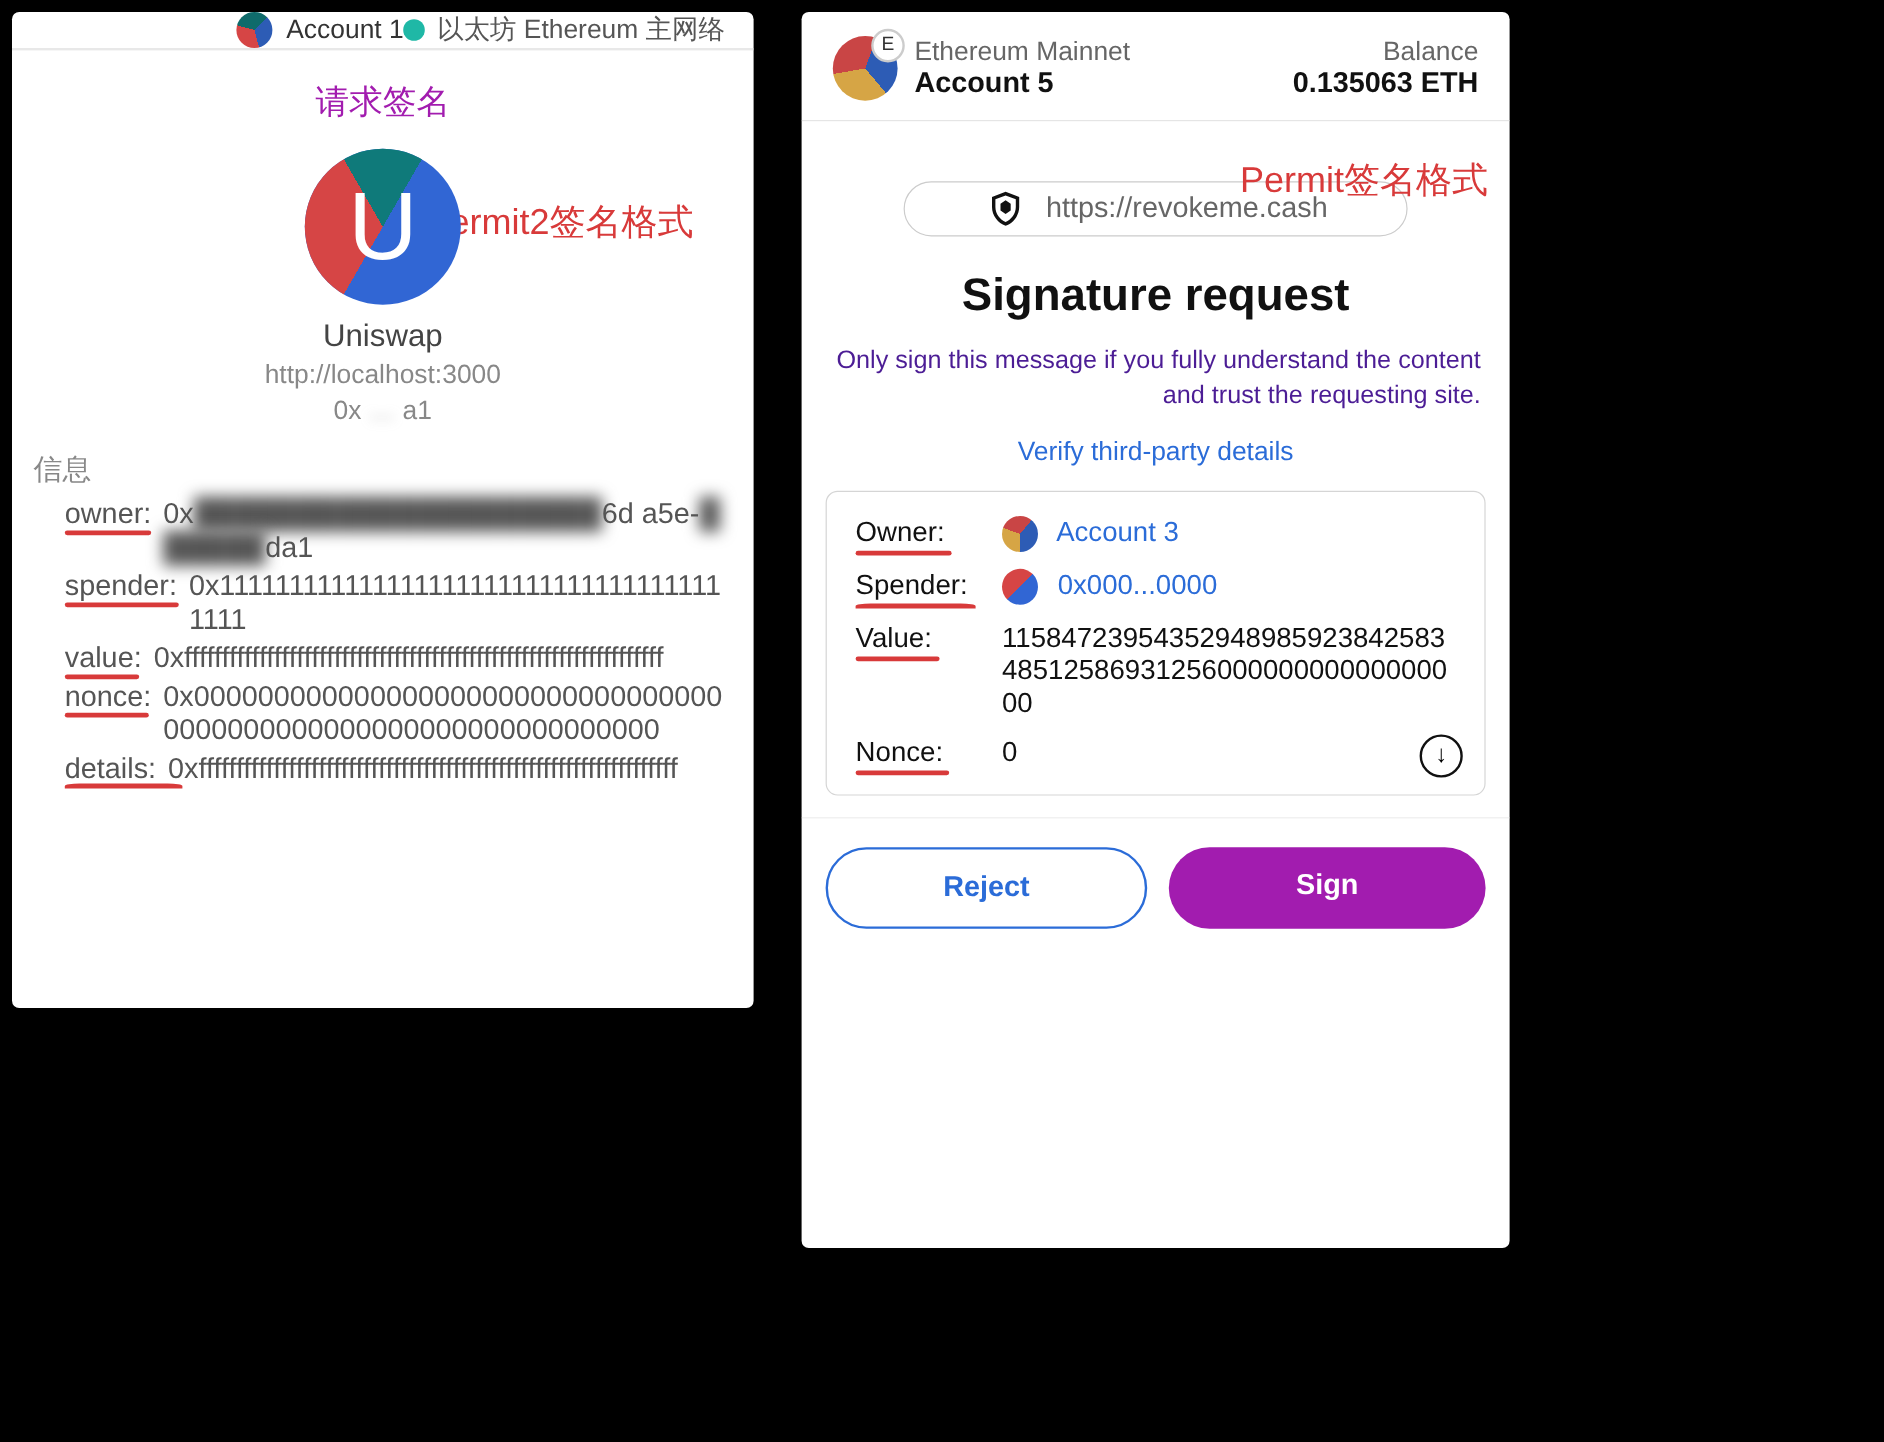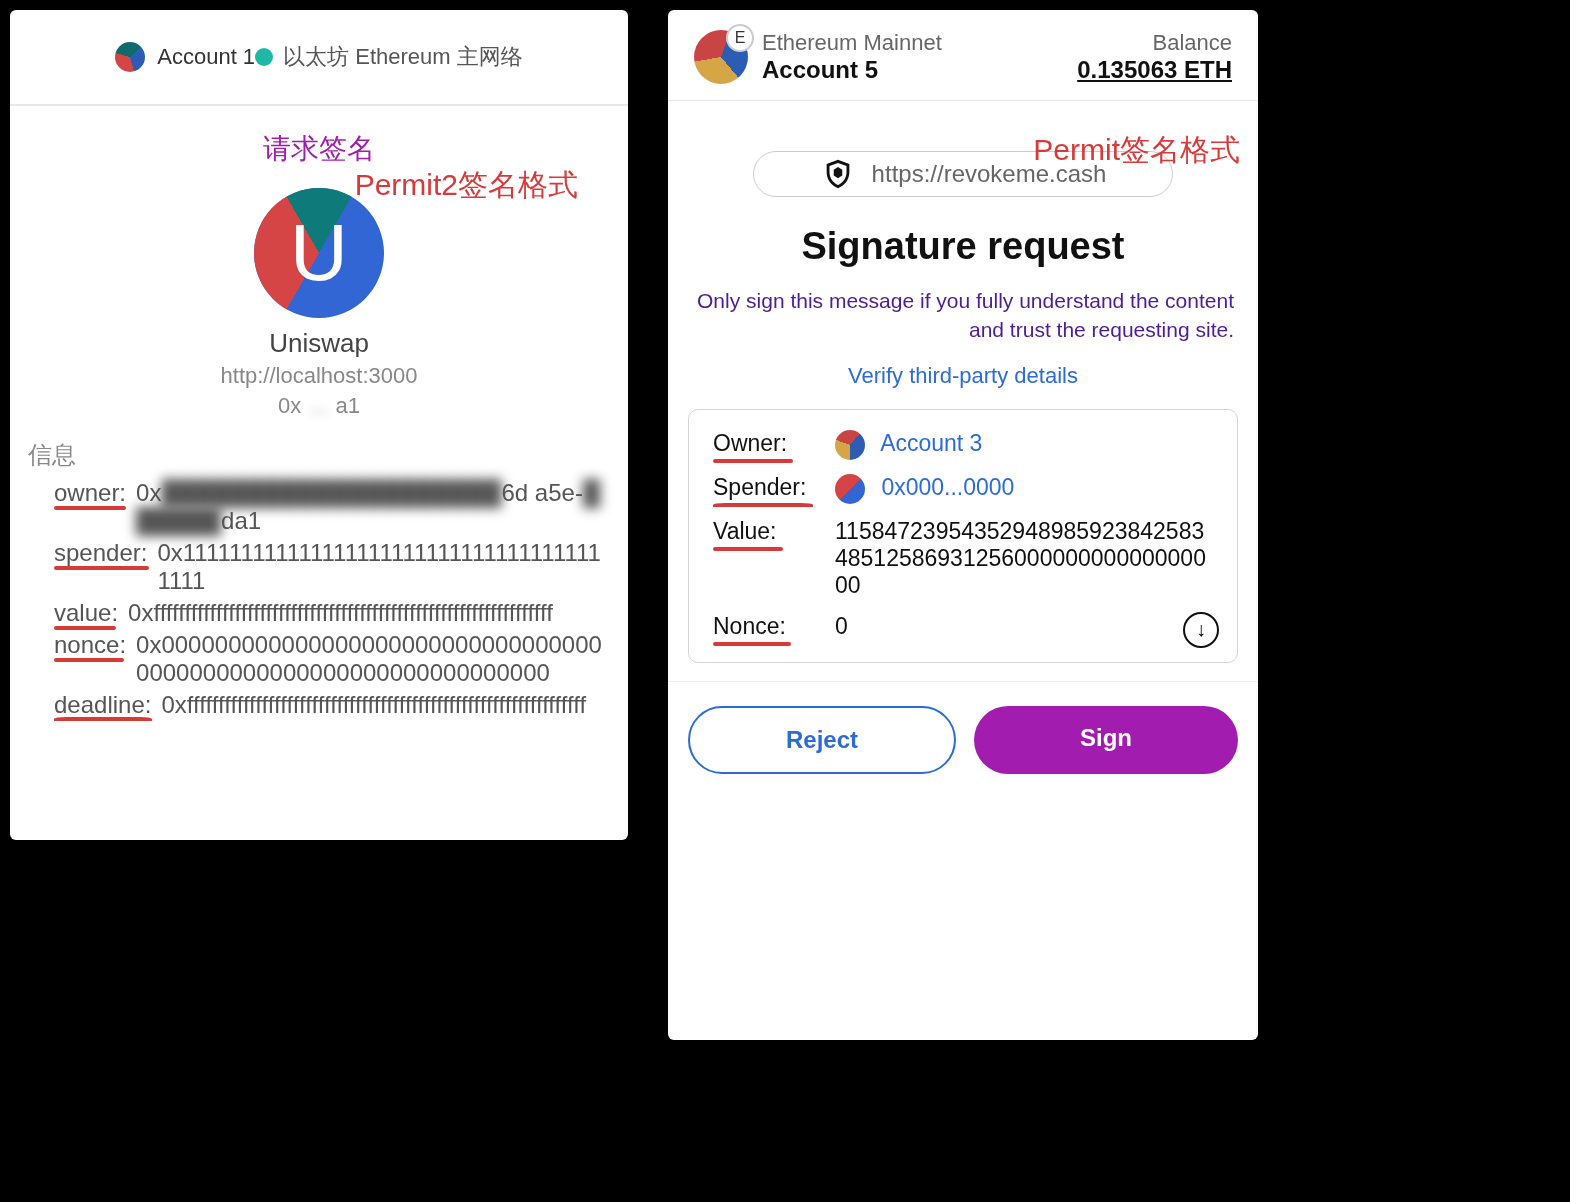--- a/index.html
+++ b/index.html
@@ -17,23 +17,23 @@
       border-radius: 6px;
       overflow: hidden;
       position: relative;
     }
     .panel-left { width: 618px; height: 830px; }
     .panel-right { width: 590px; height: 1030px; }
 
     
     .l-header {
       display: flex;
-      justify-content: center;
+      justify-content: flex-end;
       align-items: center;
-      padding: 32px 24px;
+      padding: 0 24px;
       border-bottom: 2px solid #e8e8e8;
     }
     .l-acct { display: flex; align-items: center; gap: 12px; font-size: 22px; color: #333; }
     .l-net { display: flex; align-items: center; gap: 10px; font-size: 22px; color: #555; }
     .dot { width: 18px; height: 18px; border-radius: 50%; }
     .dot-teal { background: #1fb8a6; }
     .avatar-sm {
       width: 30px; height: 30px; border-radius: 50%;
       background: conic-gradient(from 45deg, #2d5cb5 0 120deg, #d64545 120deg 240deg, #0f6b6b 240deg 360deg);
     }
@@ -77,21 +77,21 @@
       position: absolute; top: -6px; right: -6px;
       width: 28px; height: 28px; border-radius: 50%;
       background: #fff; border: 2px solid #ccc;
       display: flex; align-items: center; justify-content: center;
       font-size: 16px; color: #333;
     }
     .r-net-name { font-size: 22px; color: #666; }
     .r-acct-name { font-size: 24px; font-weight: 700; color: #111; }
     .r-balance { text-align: right; }
     .r-balance-label { font-size: 22px; color: #666; }
-    .r-balance-val { font-size: 24px; font-weight: 700; color: #111; text-decoration: underline; }
+    .r-balance-val { font-size: 24px; font-weight: 700; color: #111; }
     .annot-right { top: 120px; right: 18px; }
     .r-pill {
       margin: 50px auto 28px; width: 420px; padding: 4px 24px;
       border: 1px solid #ccc; border-radius: 40px;
       display: flex; align-items: center; gap: 16px;
       justify-content: center;
     }
     .r-pill-icon {
       width: 36px; height: 36px; display: flex; align-items: center; justify-content: center;
     }
@@ -183,21 +183,21 @@
     </div>
     <div class="l-row">
       <span class="l-key">
         <span>nonce:</span>
         <span class="underline-red" style="width:70px;"></span>
       </span>
       <span class="l-val">0x0000000000000000000000000000000000000000000000000000000000000000</span>
     </div>
     <div class="l-row">
       <span class="l-key">
-        <span>deadline:</span>
+        <span>details:</span>
         <span class="underline-red" style="width:98px;bottom:-2px;border-radius:50% 50% 0 0/8px;"></span>
       </span>
       <span class="l-val">0xffffffffffffffffffffffffffffffffffffffffffffffffffffffffffffffff</span>
     </div>
   </div>
 </div>
 
 <div class="panel panel-right">
   <div class="r-header">
     <div class="r-left-h">

